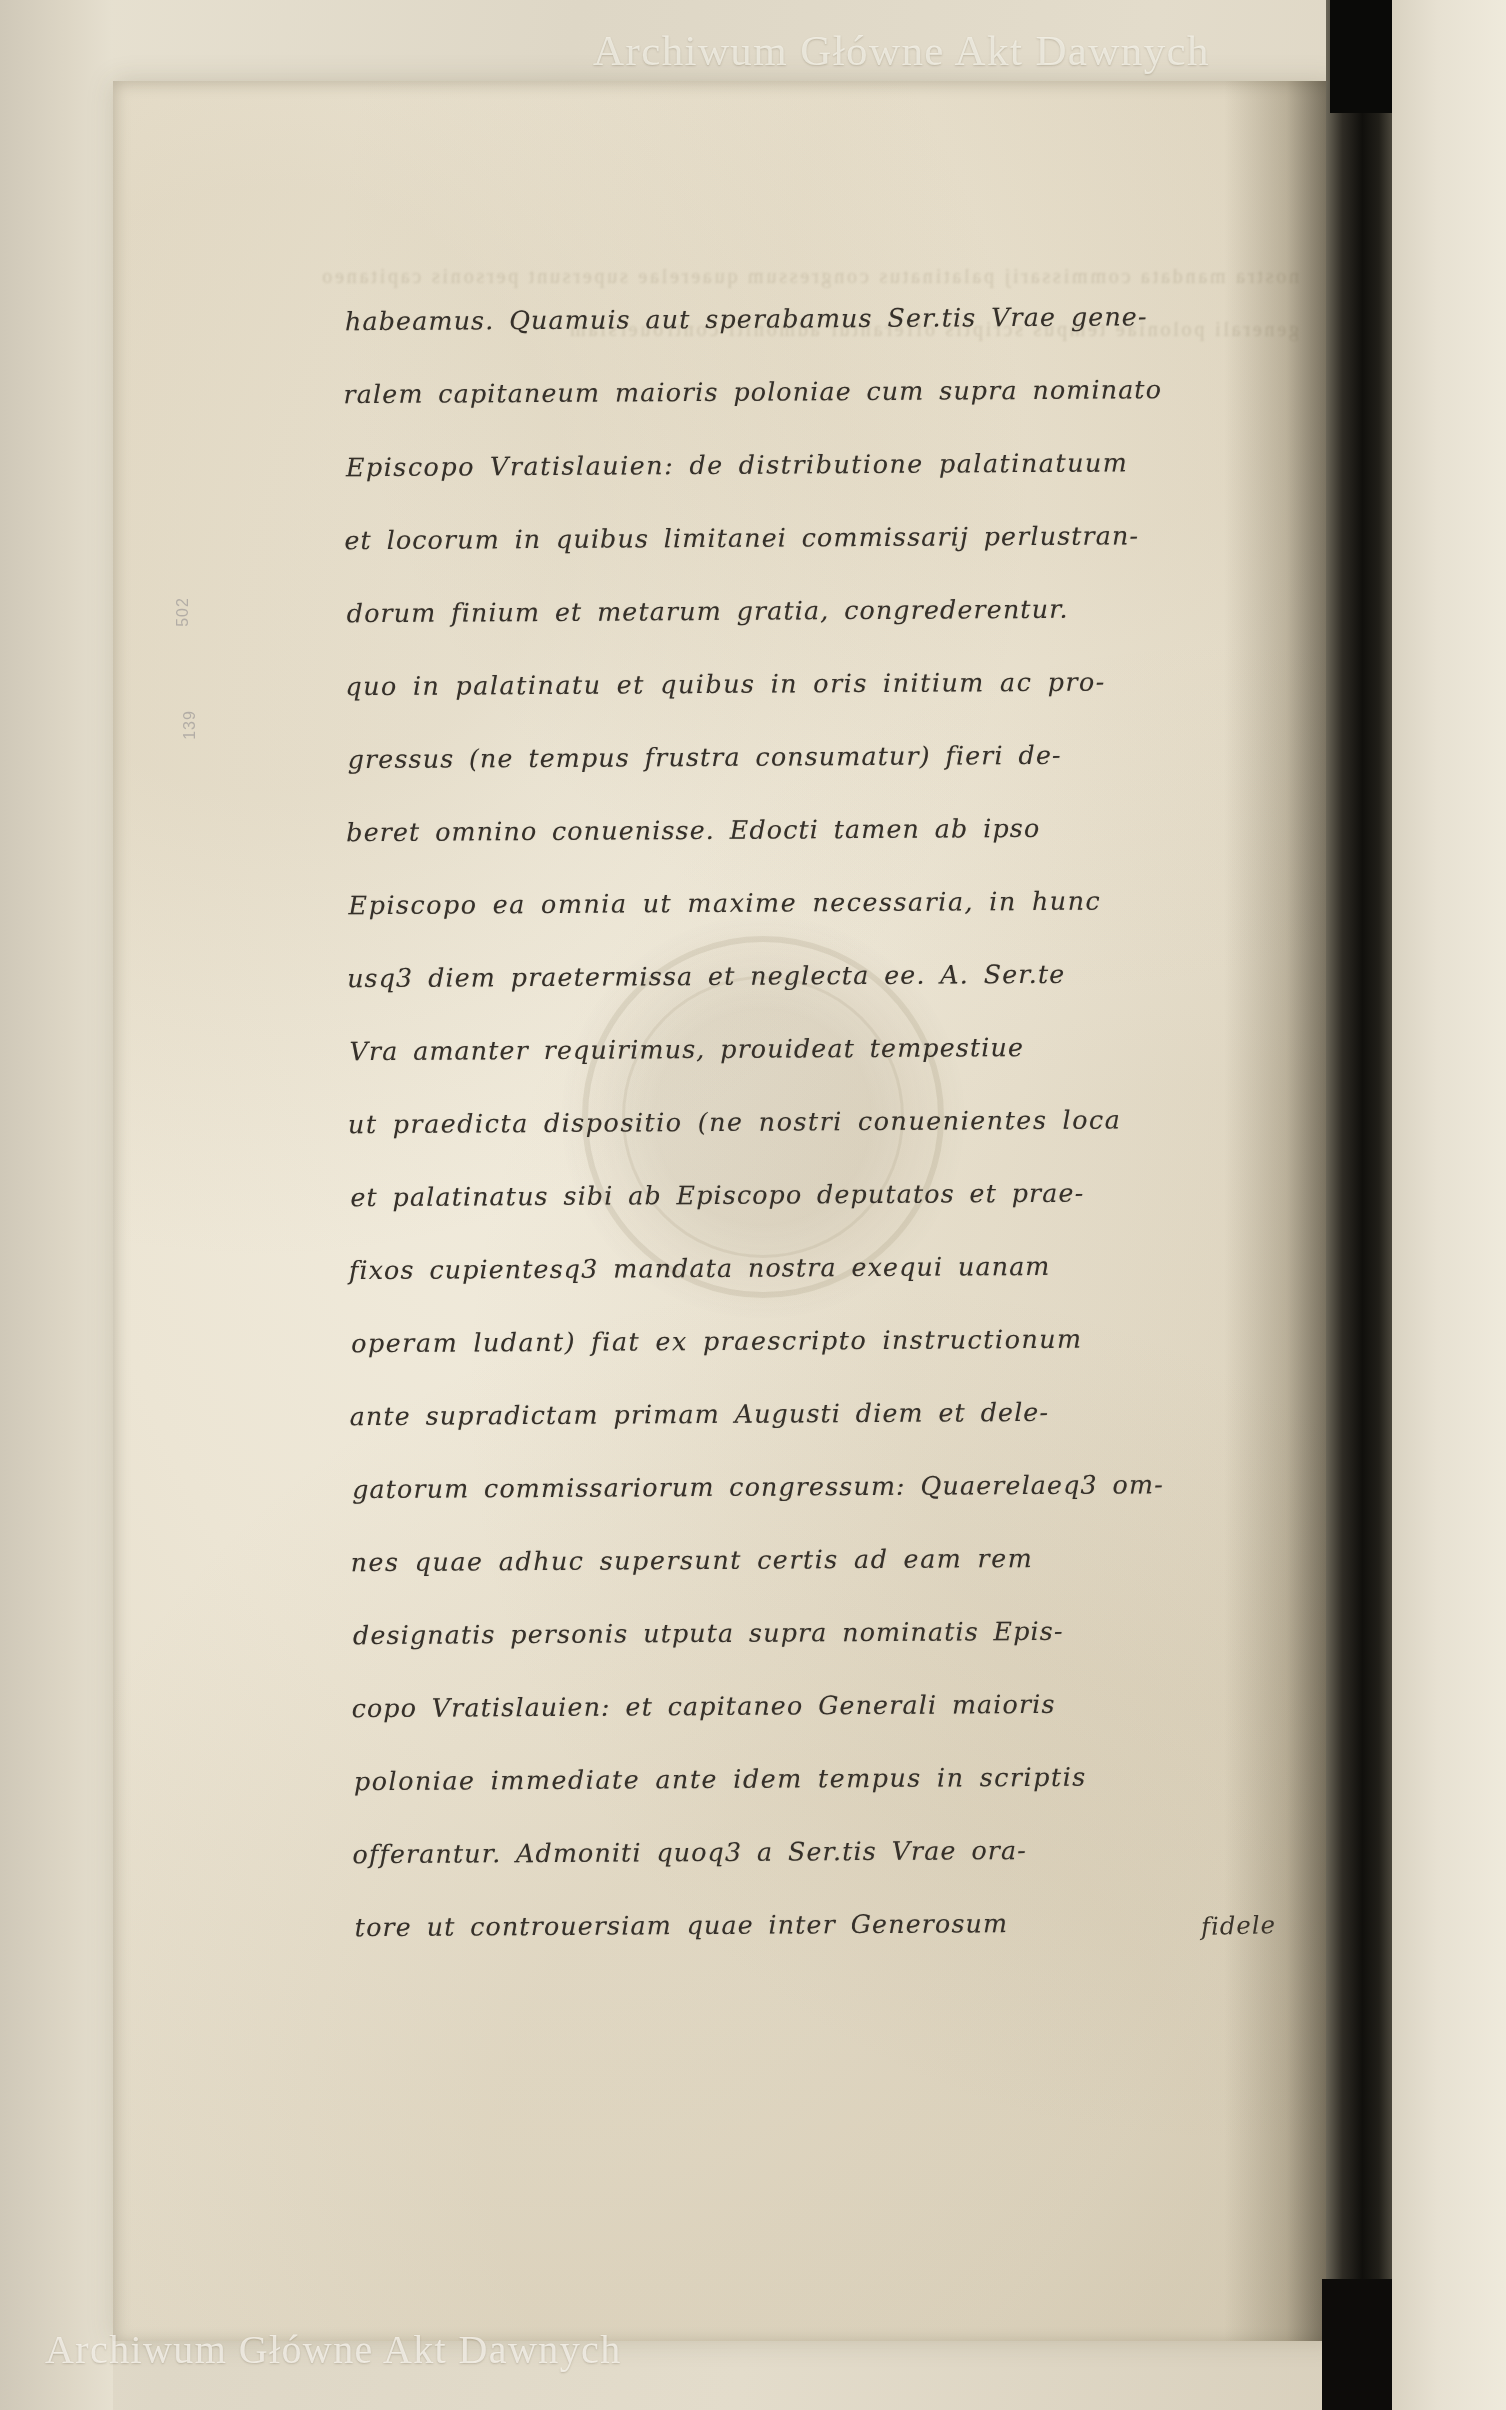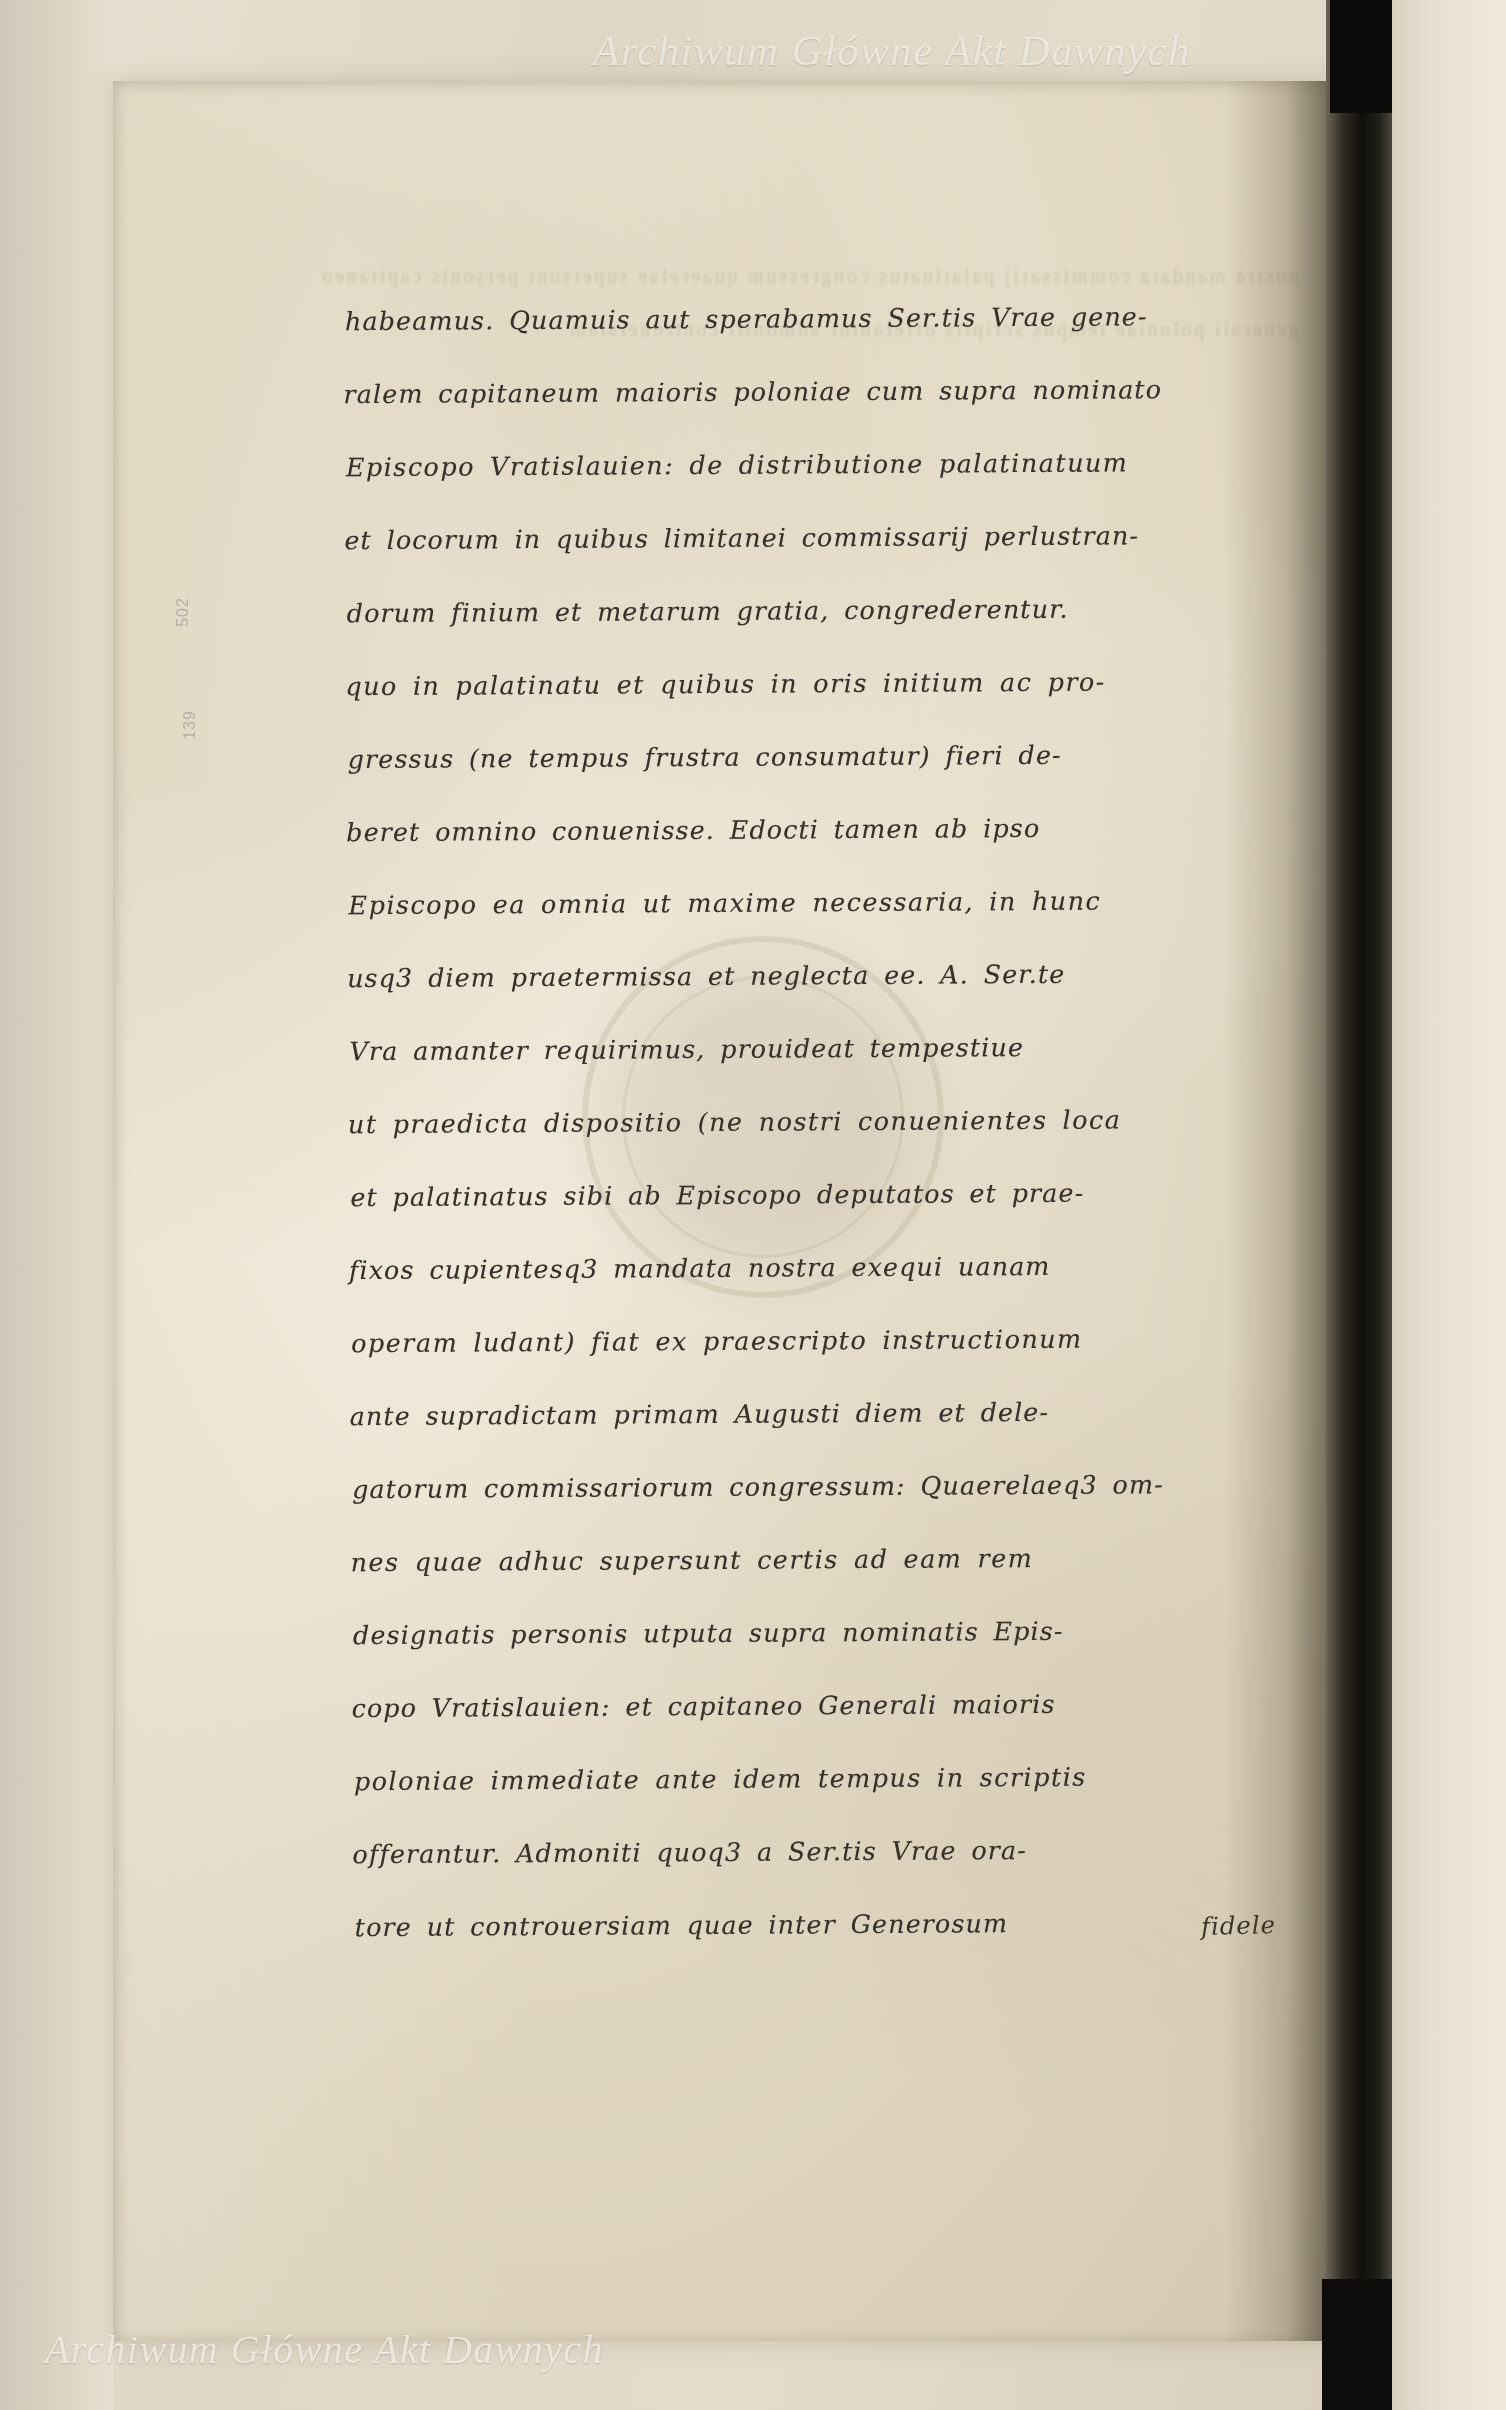--- a/index.html
+++ b/index.html
@@ -178,21 +178,20 @@
     font-family: "Liberation Sans", sans-serif;
     font-size: 16px;
     transform: rotate(-90deg);
     letter-spacing: 0.9px;
   }
 
   
   .watermark {
     position: absolute;
     font-family: "Liberation Serif", serif;
-    font-style: italic;
     color: rgba(255,255,255,.62);
     text-shadow: 0 0.9px 1.9px rgba(90,80,55,.25);
     letter-spacing: 1.4px;
     white-space: nowrap;
     pointer-events: none;
     user-select: none;
   }
   .watermark.top {
     left: 593px;
     top: 26px;

